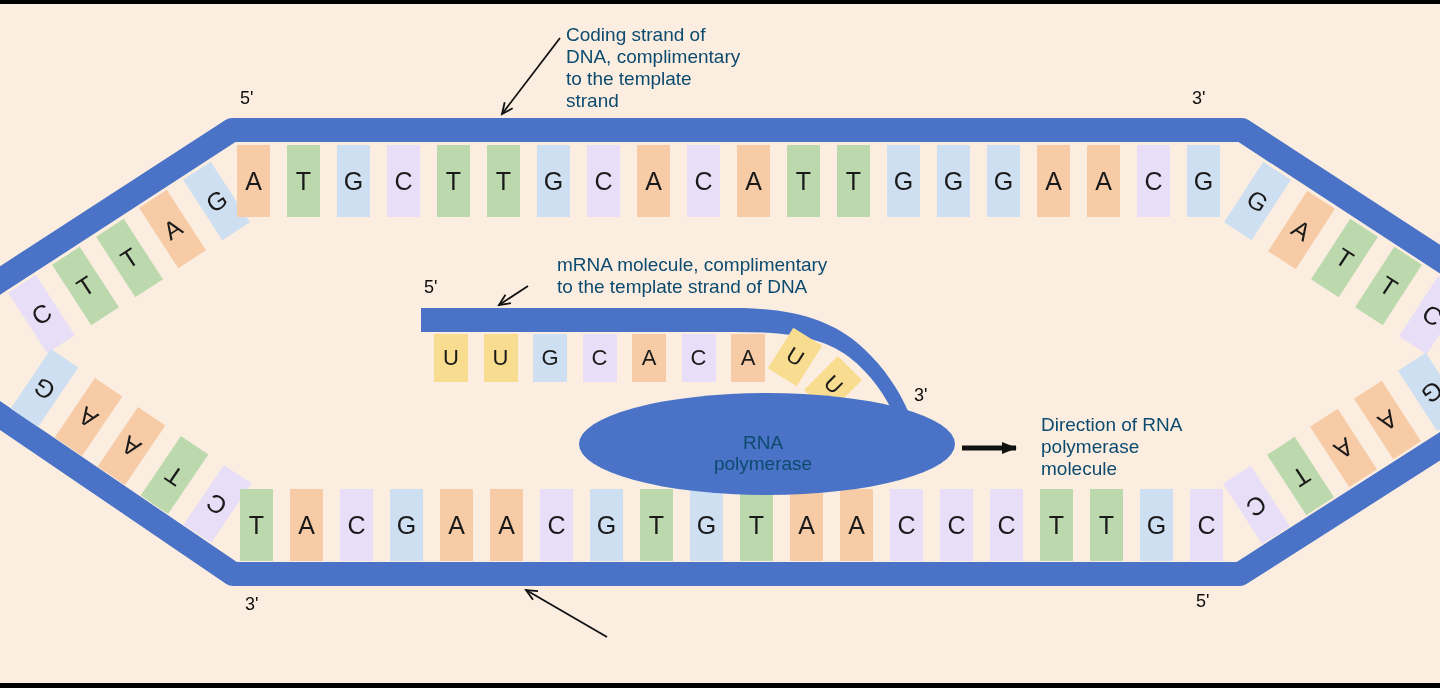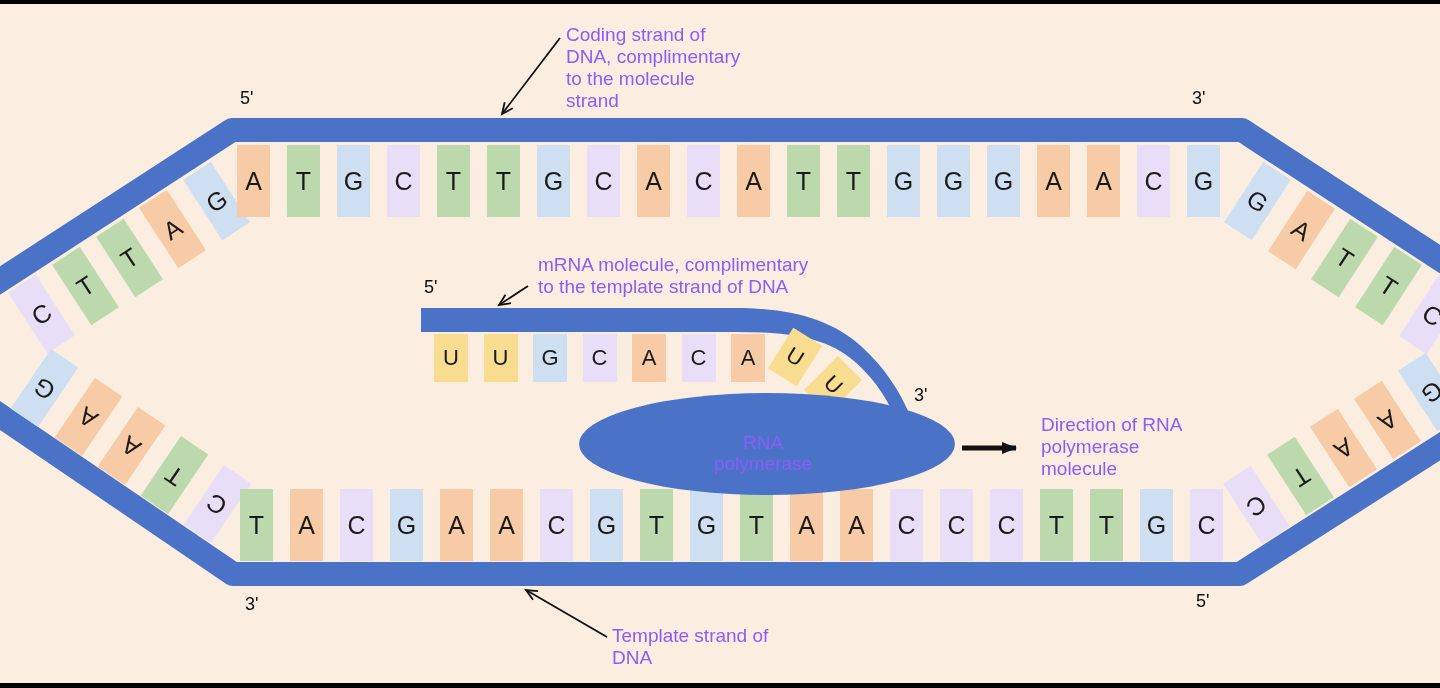--- a/index.html
+++ b/index.html
@@ -10,21 +10,21 @@
   }
   .frame-bar{position:absolute;left:0;width:100%;background:var(--bar,#000);}
   .layer{position:absolute;left:0;top:0;width:1440px;height:688px;}
   .band{fill:none;stroke:var(--strand,#4a73c8);stroke-width:24;stroke-linejoin:round;}
   .fillband{fill:var(--strand,#4a73c8);stroke:none;}
   .tile{
     position:absolute;display:flex;align-items:center;justify-content:center;
     color:#1a1a1a;
   }
   .tile span{display:block;}
-  .label{position:absolute;font-size:19px;line-height:22px;color:#8b5cf6;white-space:nowrap;}
+  .label{position:absolute;font-size:19px;line-height:22px;color:#0c4a6e;white-space:nowrap;}
   .label.center{text-align:center;line-height:21px;}
   .prime{position:absolute;font-size:18px;color:#0e0e0e;}
 </style>
 </head>
 <body>
 
 <div id="stage" style="--bg: #fbeee0; --bar: #000000; --strand: #4a73c8;">
 
   <svg class="layer" viewBox="0 0 1440 688">
     <defs>
@@ -255,44 +255,40 @@
     <ellipse cx="767" cy="444" rx="188" ry="51" fill="var(--strand,#4a73c8)"></ellipse>
     <path d="M 560 38 L 502 114" fill="none" stroke="#111" stroke-width="1.8" marker-end="url(#arrowOpen)"></path>
     <path d="M 528 286 L 499 305" fill="none" stroke="#111" stroke-width="1.8" marker-end="url(#arrowOpen)"></path>
     <path d="M 607 637 L 526 590" fill="none" stroke="#111" stroke-width="1.8" marker-end="url(#arrowOpen)"></path>
     <line x1="962" y1="448" x2="1016" y2="448" stroke="#111" stroke-width="5" marker-end="url(#arrowSolid)"></line>
   </svg>
 
   <div class="label" style="left:566px;top:24px">
     <div>Coding strand of</div>
     <div>DNA, complimentary</div>
-    <div>to the molecule</div>
+    <div>to the template</div>
     <div>strand</div>
   </div>
 
-  <div class="label" style="left:538px;top:254px">
+  <div class="label" style="left:557px;top:254px">
     <div>mRNA molecule, complimentary</div>
     <div>to the template strand of DNA</div>
   </div>
 
   <div class="label center" style="left:663px;top:432px;width:200px;">
     <div>RNA</div>
     <div>polymerase</div>
   </div>
 
   <div class="label" style="left:1041px;top:414px">
     <div>Direction of RNA</div>
     <div>polymerase</div>
     <div>molecule</div>
   </div>
 
-  <div class="label" style="left:612px;top:625px">
-    <div>Template strand of</div>
-    <div>DNA</div>
-  </div>
 
   <div class="prime" style="left:240px;top:88px">5'</div>
   <div class="prime" style="left:1192px;top:88px">3'</div>
   <div class="prime" style="left:424px;top:277px">5'</div>
   <div class="prime" style="left:914px;top:385px">3'</div>
   <div class="prime" style="left:245px;top:594px">3'</div>
   <div class="prime" style="left:1196px;top:591px">5'</div>
 
   <div class="frame-bar" style="top:0;height:4px"></div>
   <div class="frame-bar" style="top:683px;height:5px"></div>

